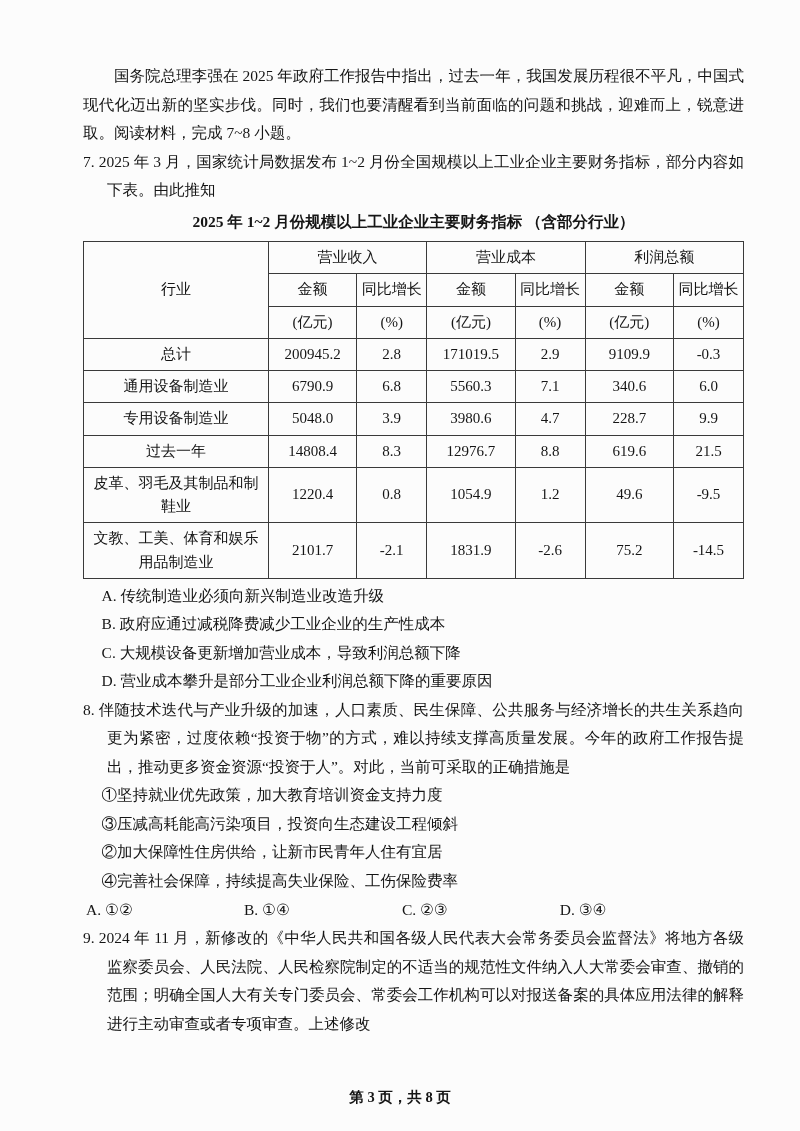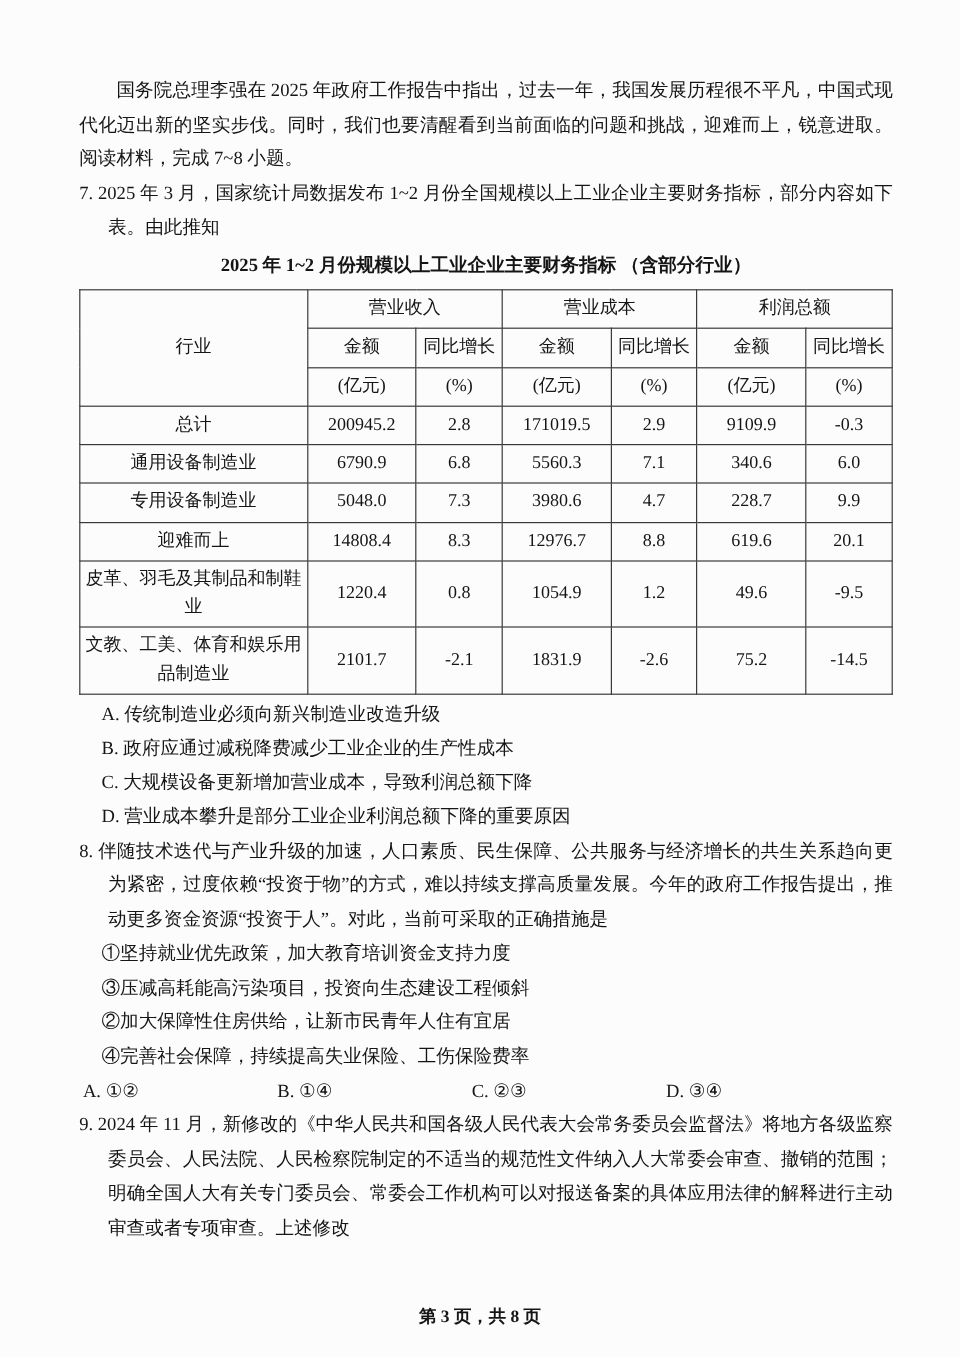--- a/index.html
+++ b/index.html
@@ -2,21 +2,21 @@
 <html><head>
 <meta charset="utf-8">
 <style>
   html,body{margin:0;padding:0;}
   body{
     width:800px;height:1131px;position:relative;overflow:hidden;
     background:#fcfcfc;color:#151515;
     font-family:"Liberation Serif","DejaVu Serif",serif;
     font-size:15.5px;
   }
-  .page{padding:62px 56px 0 66px;}
+  .page{padding:62px 56px 0 83px;}
   p{margin:0;line-height:1.84;text-align:justify;}
   .indent{text-indent:2em;}
   .hang{padding-left:1.55em;text-indent:-1.55em;}
   .opt,.item{margin-left:1.2em;}
   .table-title{text-align:center;font-weight:bold;margin:3px 0 5px;text-indent:0;}
   table{width:100%;border-collapse:collapse;text-align:center;font-size:15px;margin-bottom:3px;}
   th,td{border:1px solid #3a3a3a;padding:4px 3px;font-weight:normal;line-height:1.55;}
   col.c-ind{width:28%;}
   col.c-amt{width:13.4%;}
   col.c-pct{width:10.6%;}
@@ -84,34 +84,34 @@
             <td>6790.9</td>
             <td>6.8</td>
             <td>5560.3</td>
             <td>7.1</td>
             <td>340.6</td>
             <td>6.0</td>
           </tr>
           <tr>
             <td>专用设备制造业</td>
             <td>5048.0</td>
-            <td>7.3</td>
+            <td>3.9</td>
             <td>3980.6</td>
             <td>4.7</td>
             <td>228.7</td>
             <td>9.9</td>
           </tr>
           <tr>
-            <td>迎难而上</td>
+            <td>过去一年</td>
             <td>14808.4</td>
             <td>8.3</td>
             <td>12976.7</td>
             <td>8.8</td>
             <td>619.6</td>
-            <td>20.1</td>
+            <td>21.5</td>
           </tr>
           <tr>
             <td>皮革、羽毛及其制品和制鞋业</td>
             <td>1220.4</td>
             <td>0.8</td>
             <td>1054.9</td>
             <td>1.2</td>
             <td>49.6</td>
             <td>-9.5</td>
           </tr>

